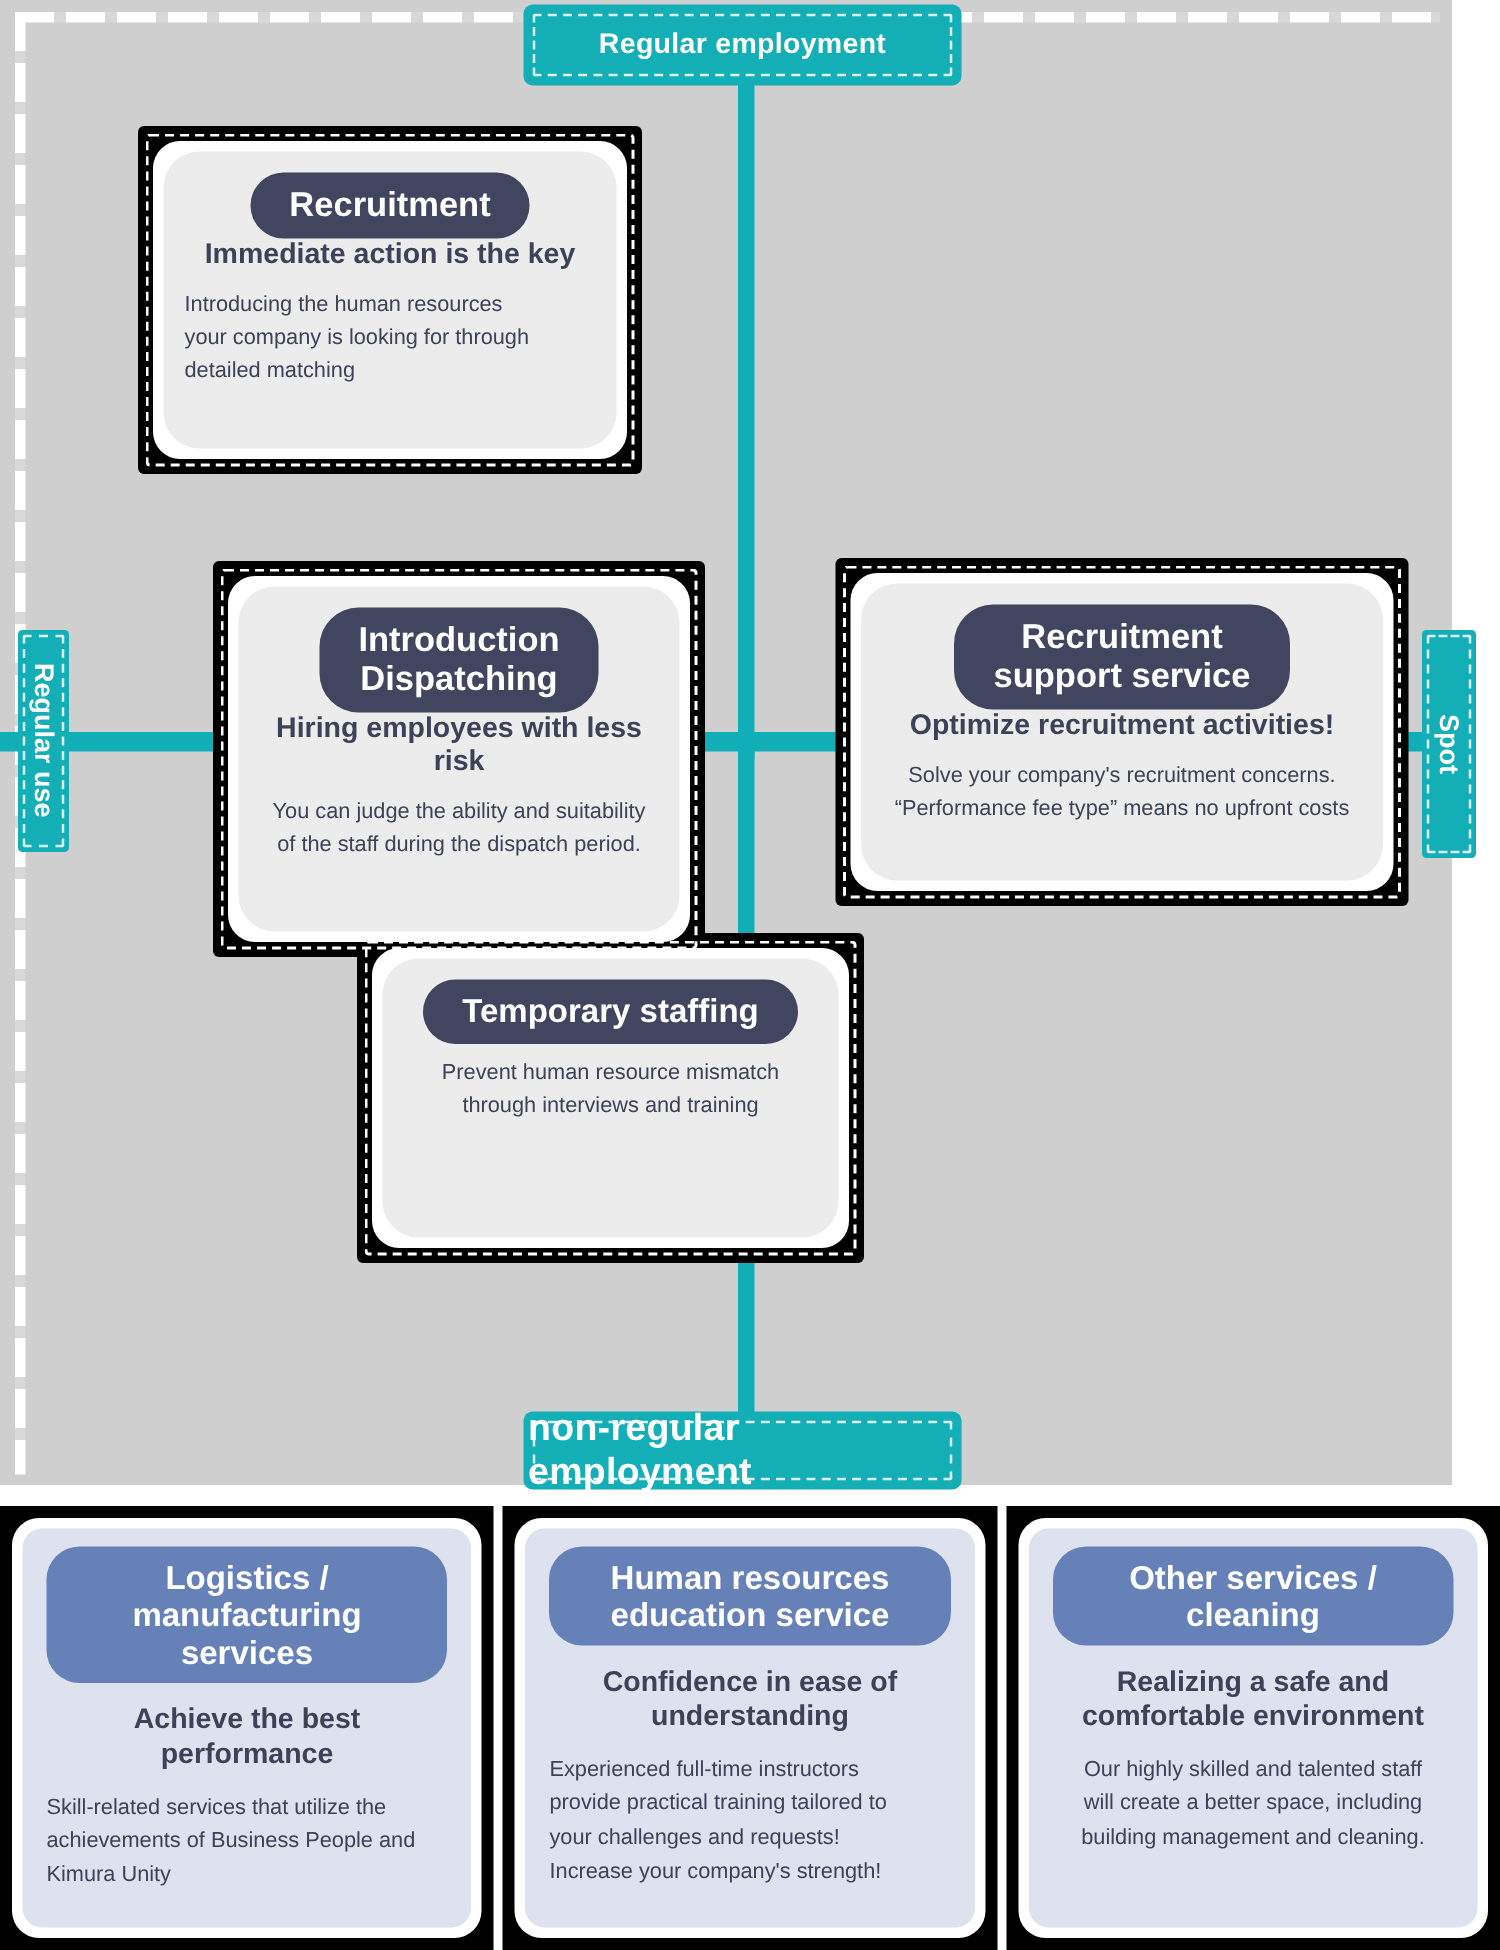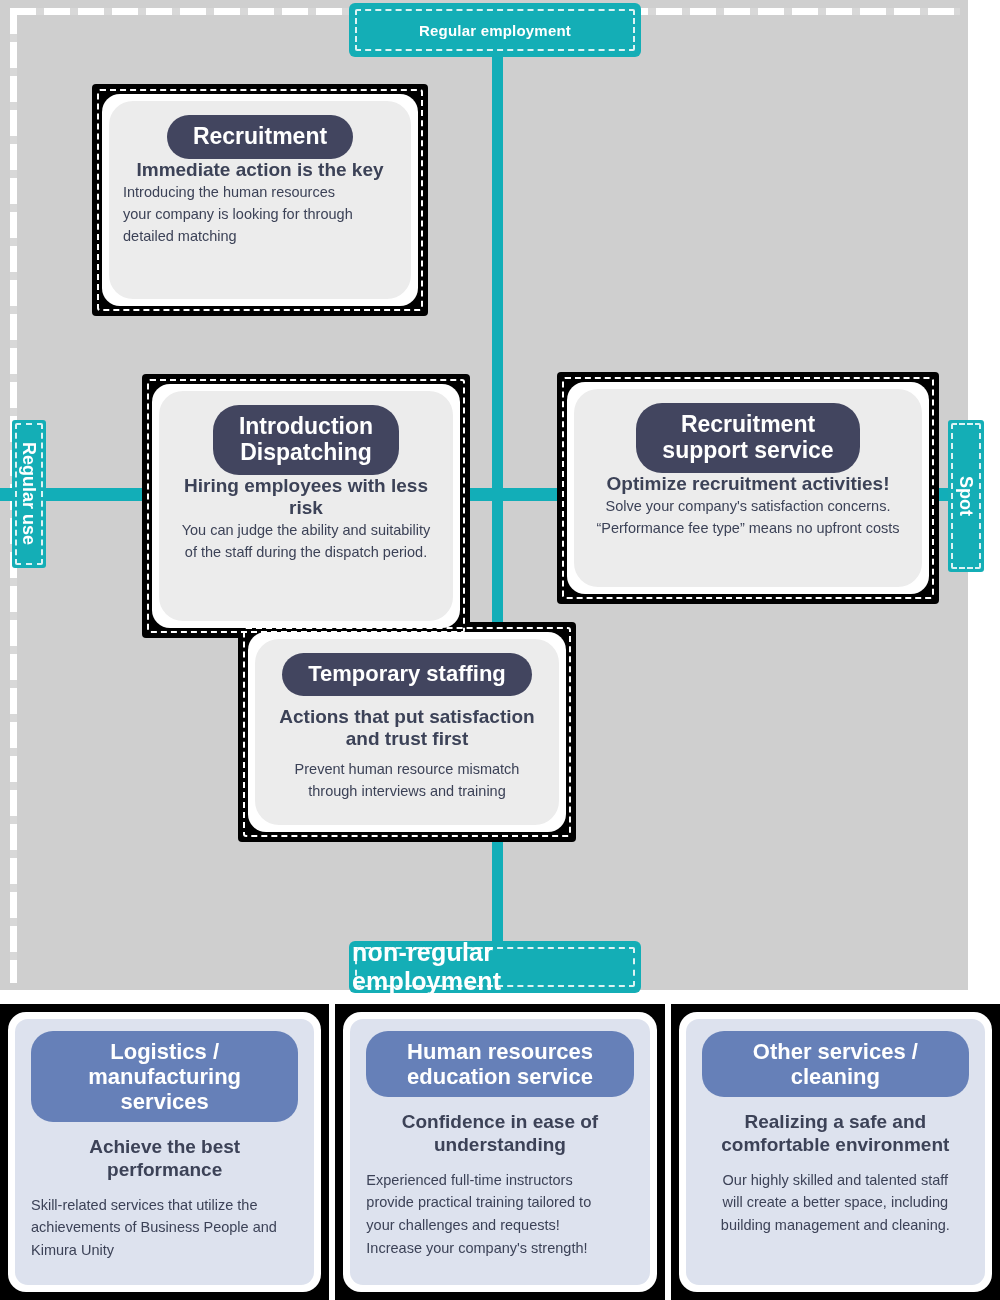--- a/index.html
+++ b/index.html
@@ -35,21 +35,21 @@
     display:flex; align-items:center; justify-content:center;
     font-weight:bold; letter-spacing:.2px;
     border-radius:3px;
     box-shadow: 0 0 0 3px #14AEB6;
   }
   .banner::before{
     content:""; position:absolute; inset:3px;
     border:2px dashed rgba(255,255,255,.85);
     border-radius:2px; pointer-events:none;
   }
-  #banner-regular{ left:352px; top:6px;  width:286px; height:48px; font-size:15px; }
+  #banner-regular{ left:352px; top:6px;  width:286px; height:48px; font-size:19px; }
   #banner-nonregular{ left:352px; top:944px; width:286px; height:46px; font-size:25px; }
 
   .banner-v{
     position:absolute; background:#14AEB6; color:#fff; font-weight:bold; font-size:18px;
     display:flex; align-items:center; justify-content:center; border-radius:3px;
   }
   .banner-v span{ writing-mode:vertical-rl; text-orientation:mixed; line-height:1; }
   .banner-v::before{
     content:""; position:absolute; inset:3px;
     border:2px dashed rgba(255,255,255,.85); border-radius:2px; pointer-events:none;
@@ -78,21 +78,21 @@
   .pill{
     background:#42455F; color:#ffffff; border-radius:26px;
     font-weight:bold; text-align:center; line-height:1.12;
     padding:9px 26px; font-size:23px; white-space:pre-line;
   }
   .lede{
     color:#3C4257; font-size:19px; font-weight:600; text-align:center;
     line-height:1.18; margin-top:0; white-space:pre-line;
   }
   .desc{
-    color:#3C4257; font-size:14.5px; line-height:1.52; 
+    color:#3C4257; font-size:14.5px; line-height:1.52; margin-top:11px;
     white-space:pre-line;
   }
   .desc.center{ text-align:center; }
 
   #card-recruitment { left:92px;  top:84px;  width:336px; height:232px; }
   #card-recruitment .dcard-body{ align-items:flex-start; }
   #card-recruitment .pill{ align-self:center; }
   #card-recruitment .lede{ align-self:center; }
 
   #card-intro       { left:142px; top:374px; width:328px; height:264px; }
@@ -166,32 +166,30 @@
       </div>
     </div>
   </div>
 
   <div class="dcard" id="card-support">
     <div class="dcard-inner">
       <div class="dcard-body">
         <div class="pill">Recruitment
 support service</div>
         <div class="lede">Optimize recruitment activities!</div>
-        <div class="desc center">Solve your company's satisfaction concerns.
+        <div class="desc center">Solve your company's recruitment concerns.
 “Performance fee type” means no upfront costs</div>
       </div>
     </div>
   </div>
 
   <div class="dcard" id="card-temp">
     <div class="dcard-inner">
       <div class="dcard-body">
         <div class="pill">Temporary staffing</div>
-        <div class="lede">Actions that put satisfaction
-and trust first</div>
         <div class="desc center">Prevent human resource mismatch
 through interviews and training</div>
       </div>
     </div>
   </div>
 </div>
 
 <div class="banner" id="banner-regular">
   <span>Regular employment</span>
 </div>

